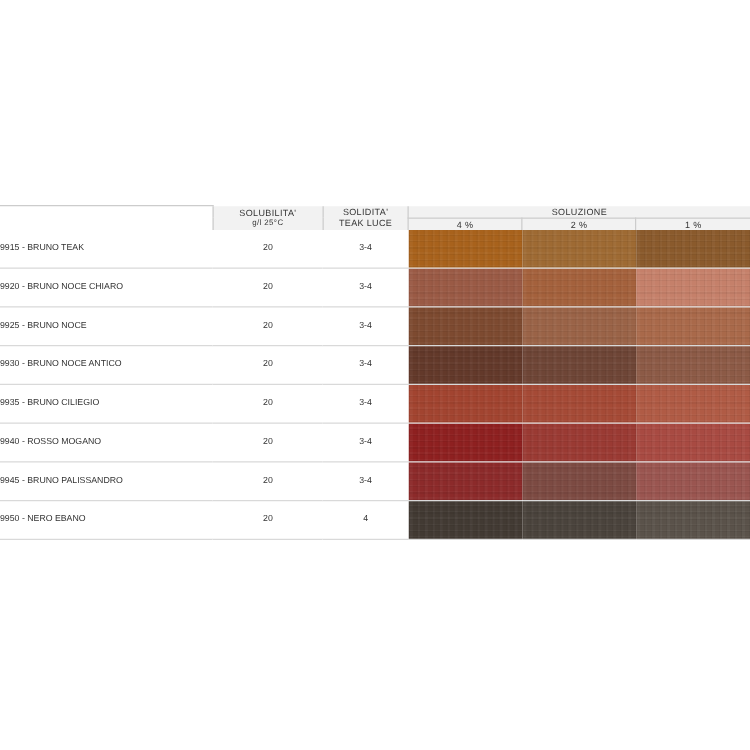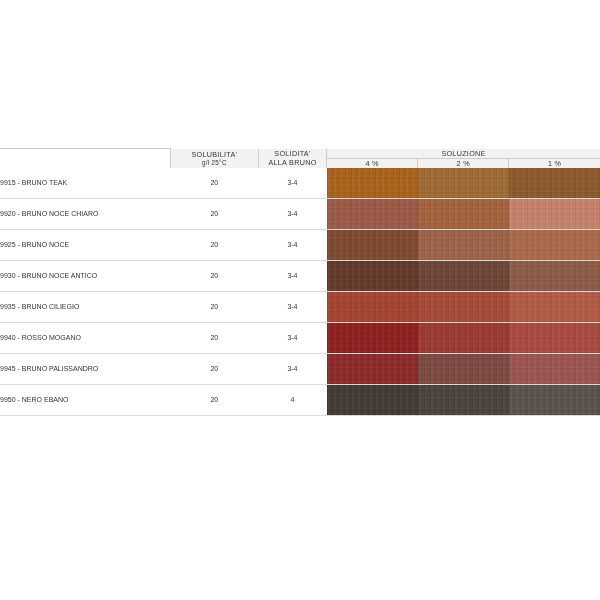--- a/index.html
+++ b/index.html
@@ -15,21 +15,21 @@
   }
   .page {
     position: relative;
     width: 600px;
     height: 600px;
     background: #ffffff;
   }
   .table-wrap {
     position: absolute;
     left: 0;
-    top: 148px;
+    top: 164px;
     width: 600px;
   }
   table.color-table {
     border-collapse: collapse;
     width: 600px;
     table-layout: fixed;
     background: #ffffff;
   }
   table.color-table td, table.color-table th {
     padding: 0;
@@ -133,21 +133,21 @@
       </colgroup>
       <tbody>
         <tr class="hdr-top">
           <td class="cell-name" rowspan="2"></td>
           <td class="spanner-sol two-line" rowspan="2">
             <div>SOLUBILITA'</div>
             <div class="small-sub">g/l 25°C</div>
           </td>
           <td class="spanner-luce two-line" rowspan="2">
             <div>SOLIDITA'</div>
-            <div>ALLA BRUNO</div>
+            <div>TEAK LUCE</div>
           </td>
           <td class="spanner-soluzione" colspan="3">SOLUZIONE</td>
         </tr>
         <tr class="hdr-sub">
           <td class="sub-pct">4 %</td>
           <td class="sub-pct">2 %</td>
           <td class="sub-pct">1 %</td>
         </tr>
       </tbody>
       <tbody id="rows-body">

